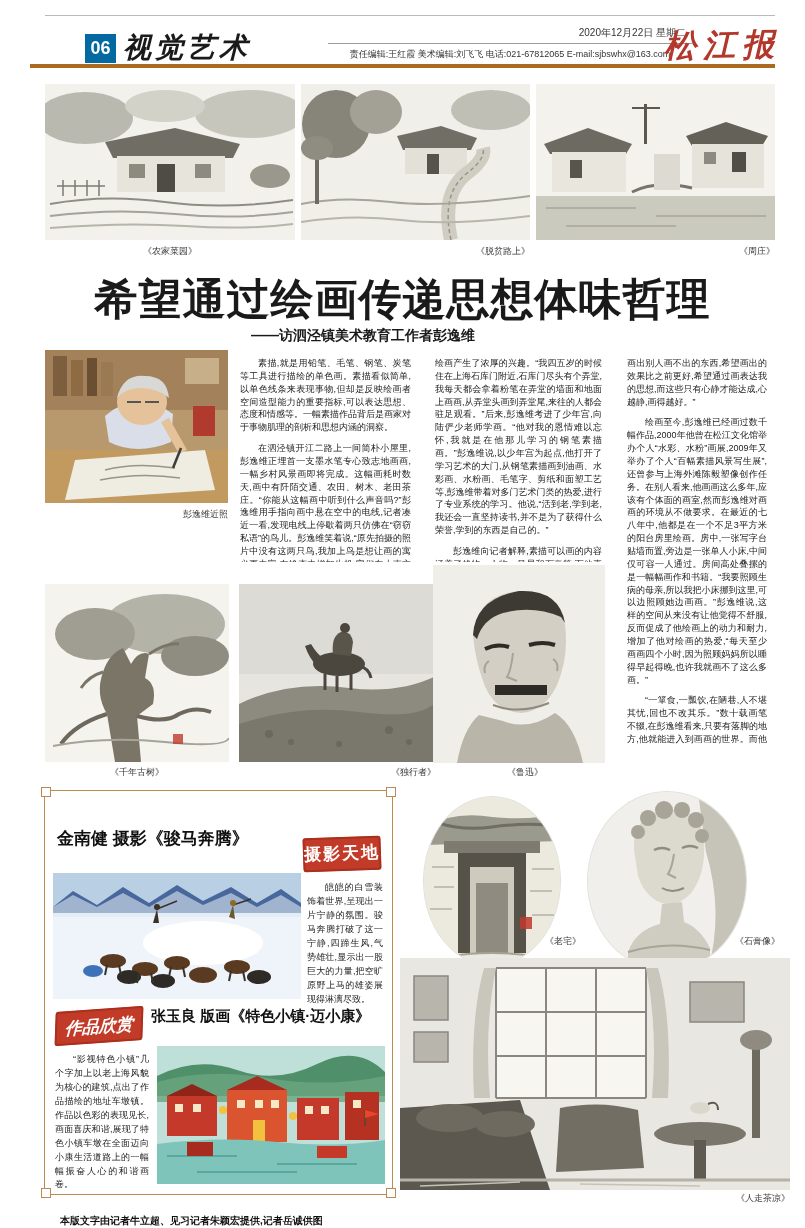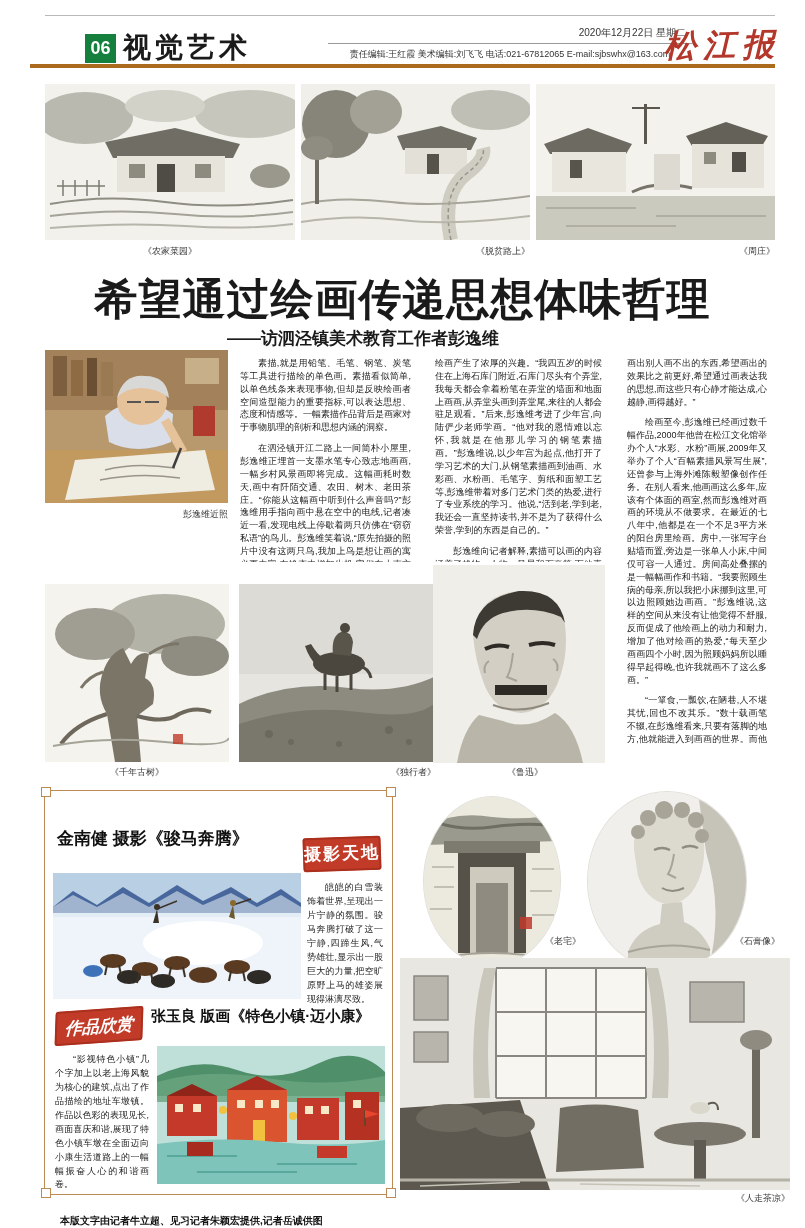--- a/index.html
+++ b/index.html
@@ -1,39 +1,39 @@
 <!DOCTYPE html>
 <html><head>
 <meta charset="utf-8">
 <style>
   html,body{margin:0;padding:0;background:#fff;}
   .page{position:relative;width:805px;height:1228px;background:#fff;overflow:hidden;
         font-family:"Liberation Sans","DejaVu Sans",sans-serif;color:#1a1a1a;}
   .abs{position:absolute;}
   
   .topline{left:45px;top:15px;width:730px;height:1px;background:#b9b9b9;}
-  .pagenum{left:85px;top:34px;width:31px;height:29px;background:#15803d;color:#fff;
+  .pagenum{left:85px;top:34px;width:31px;height:29px;background:#0369a1;color:#fff;
            font-size:18px;font-weight:bold;text-align:center;line-height:29px;}
-  .section-title{left:123px;top:29px;font-size:28px;font-weight:bold;letter-spacing:4px;}
+  .section-title{left:123px;top:29px;font-size:28px;font-weight:bold;letter-spacing:4px;font-style:italic;}
   .hdr-mid{left:328px;top:26px;width:364px;}
   .hdr-date{font-size:10px;color:#333;text-align:right;padding:0 6px 3px 0;
             border-bottom:1px solid #9a9a9a;}
   .hdr-credits{font-size:9px;color:#333;text-align:center;padding-top:4px;white-space:nowrap;}
   .masthead{right:24px;top:24px;font-family:"DejaVu Serif","Liberation Serif",serif;
             font-style:italic;font-weight:bold;font-size:32px;color:#b3372b;
             letter-spacing:7px;transform:rotate(-1deg);}
   .thickrule{left:30px;top:64px;width:745px;height:4px;background:#ab6a1e;}
   
   .art{background:#f4f3ef;overflow:hidden;}
   .art svg{display:block;width:100%;height:100%;}
   .cap{font-size:9px;color:#3a3a3a;}
   
   .headline{left:0;top:271px;width:805px;text-align:center;font-size:43px;font-weight:bold;
             letter-spacing:1px;}
-  .subhead{left:0;top:327px;width:726px;text-align:center;font-size:17px;font-weight:bold;}
+  .subhead{left:0;top:327px;width:726px;text-align:center;font-size:14px;font-weight:bold;}
   
   .col{font-size:9px;line-height:1.43;text-align:justify;color:#222;overflow:hidden;}
   .col p{margin:8px;text-indent:2em;}
   
   .fbox{left:44px;top:790px;width:347px;height:403px;border:1px solid #bb8a55;}
   .corner{position:absolute;width:8px;height:8px;border:1px solid #bb8a55;background:#fff;}
   .seal{background:#c23b28;color:#fff;font-weight:bold;text-align:center;
         border-radius:3px;box-shadow:inset 0 0 0 2px #a92f1e;}
   .seal1{left:258px;top:46px;width:78px;height:34px;font-size:17px;line-height:34px;
          letter-spacing:2px;transform:rotate(-2deg);}

